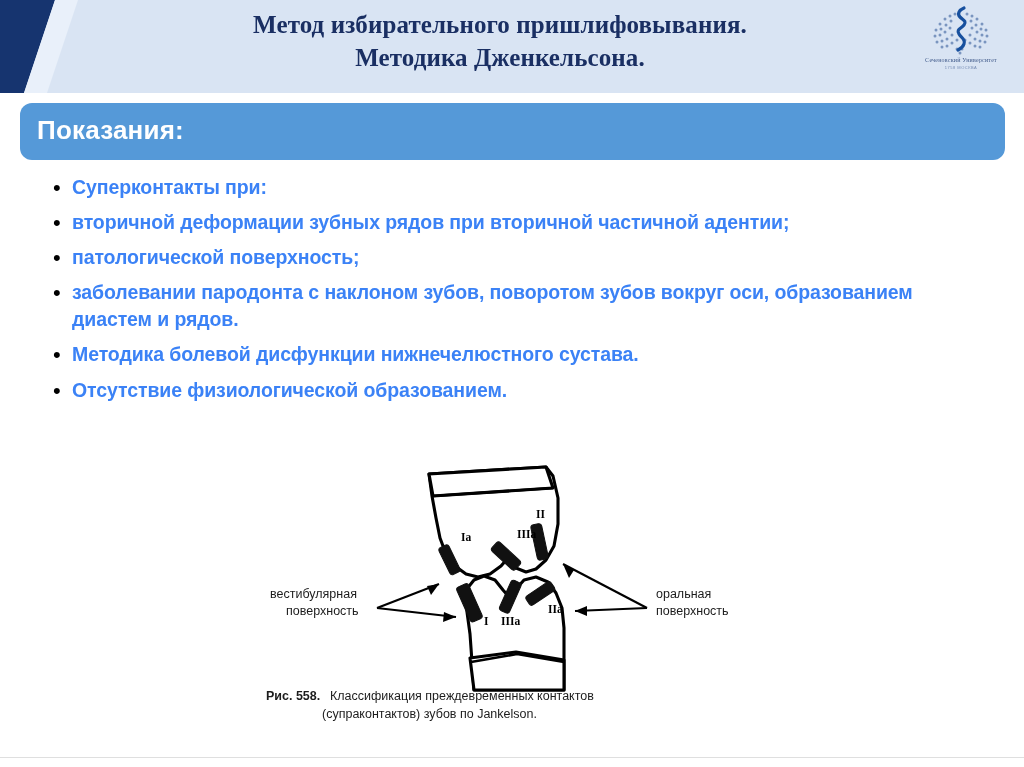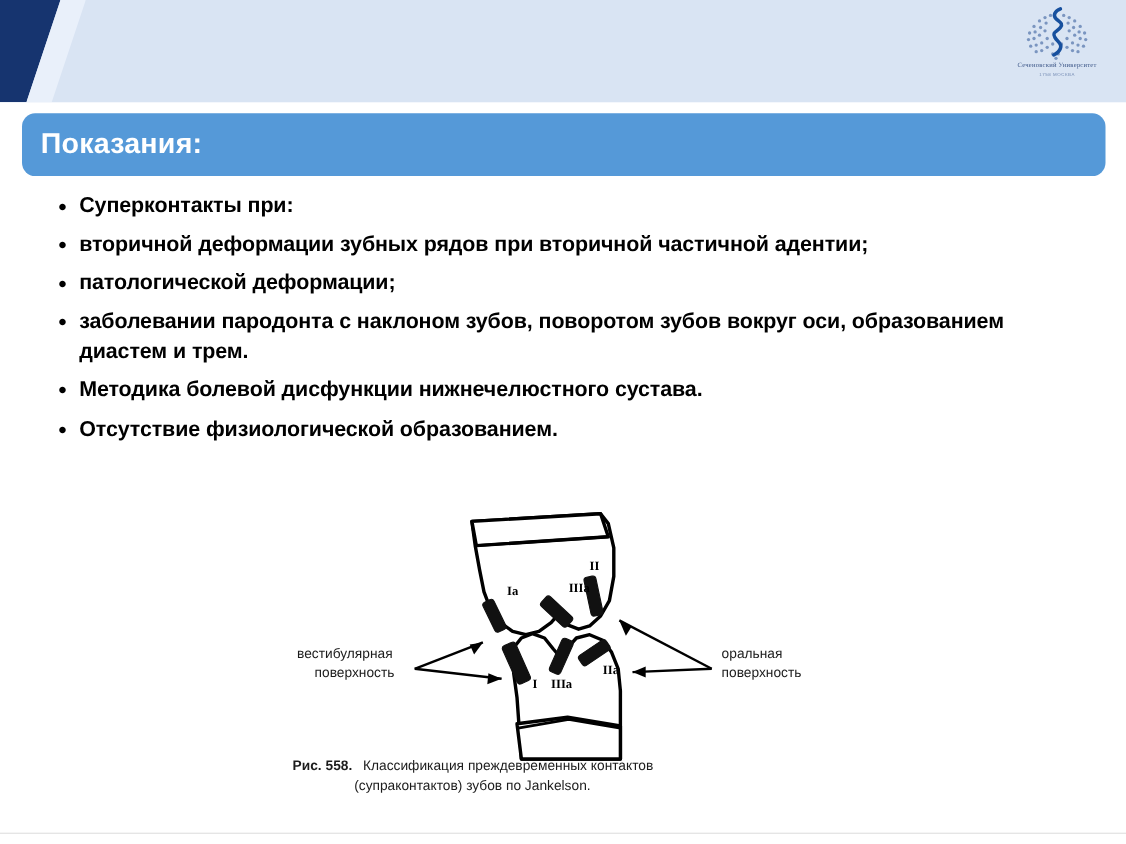--- a/index.html
+++ b/index.html
@@ -108,21 +108,21 @@
     line-height:27px;
     color:#000000;
     text-align:left;
     padding-left:3px;
   }
   .bullet-text {
     flex:1 1 auto;
     font-size:19.5px;
     font-weight:bold;
     line-height:1.39;
-    color:#000000;
+    color:#3b82f6;
     letter-spacing:-0.1px;
   }
 
   
   .figure {
     position:absolute;
     left:258px; top:462px;
     width:508px; height:262px;
   }
   .figure svg { display:block; }
@@ -136,20 +136,24 @@
   }
 </style>
 </head>
 <body>
 
 <div id="slide">
 
   <div class="header">
     <div class="header-corner"></div>
     <div class="header-corner-light"></div>
+    <div class="header-title">
+      <div>Метод избирательного пришлифовывания.</div>
+      <div>Методика Дженкельсона.</div>
+    </div>
 
     <div class="logo">
       <span class="logo-mark">
         <svg viewBox="0 0 70 52" width="70" height="52" aria-hidden="true">
           <g fill="#2d5596" opacity="0.55">
             <circle cx="14" cy="20" r="1.5"></circle>
               <circle cx="19" cy="15" r="1.5"></circle>
             <circle cx="24" cy="12" r="1.5"></circle>
               <circle cx="29" cy="10" r="1.5"></circle>
             <circle cx="10" cy="26" r="1.5"></circle>
@@ -209,25 +213,25 @@
     <div class="bullet-row">
       <span class="bullet-dot">•</span>
       <span class="bullet-text">Суперконтакты при:</span>
     </div>
     <div class="bullet-row">
       <span class="bullet-dot">•</span>
       <span class="bullet-text">вторичной деформации зубных рядов при вторичной частичной адентии;</span>
     </div>
     <div class="bullet-row">
       <span class="bullet-dot">•</span>
-      <span class="bullet-text">патологической деформации;</span>
-    </div>
-    <div class="bullet-row">
-      <span class="bullet-dot">•</span>
-      <span class="bullet-text">заболевании пародонта с наклоном зубов, поворотом зубов вокруг оси, образованием диастем и трем.</span>
+      <span class="bullet-text">патологической поверхность;</span>
+    </div>
+    <div class="bullet-row">
+      <span class="bullet-dot">•</span>
+      <span class="bullet-text">заболевании пародонта с наклоном зубов, поворотом зубов вокруг оси, образованием диастем и рядов.</span>
     </div>
     <div class="bullet-row">
       <span class="bullet-dot">•</span>
       <span class="bullet-text">Методика болевой дисфункции нижнечелюстного сустава.</span>
     </div>
     <div class="bullet-row">
       <span class="bullet-dot">•</span>
       <span class="bullet-text">Отсутствие физиологической образованием.</span>
     </div>
   </div>

